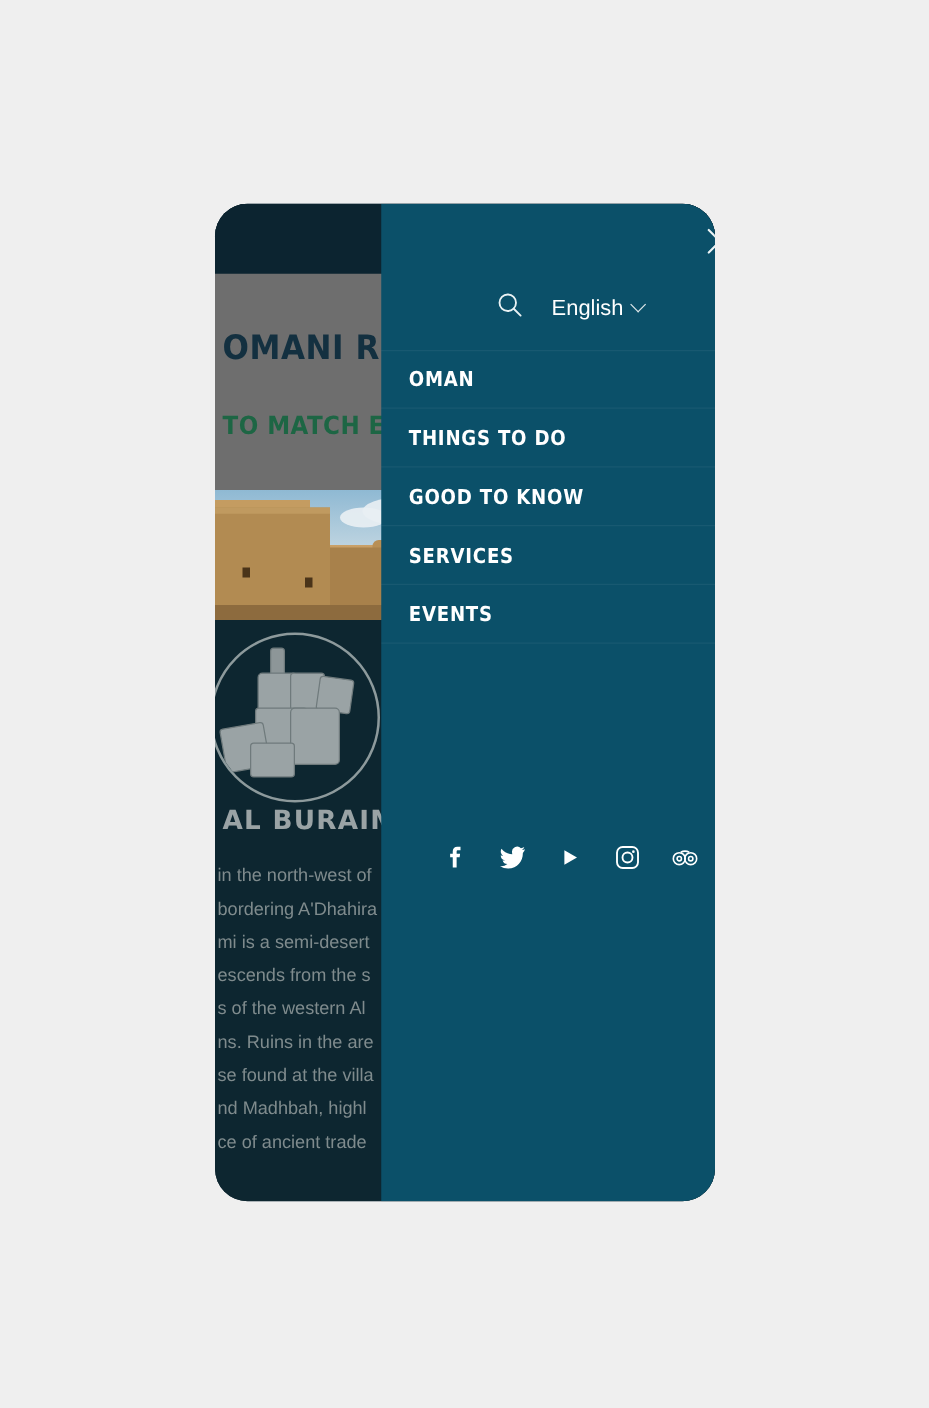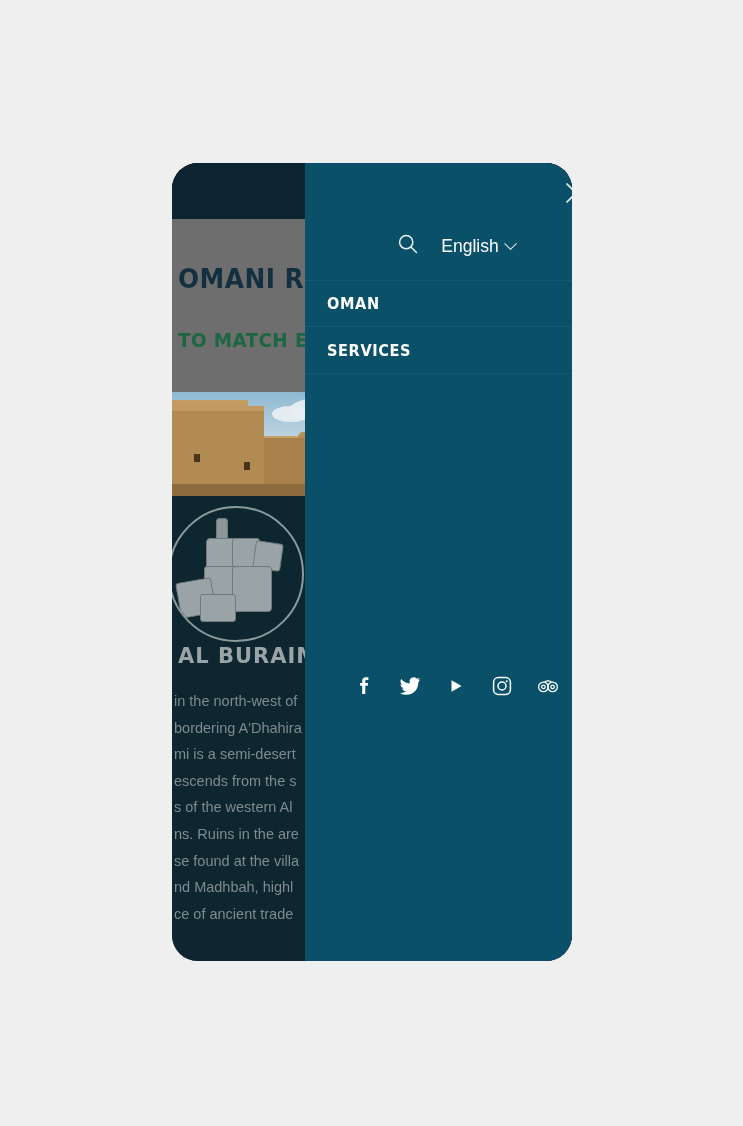--- a/index.html
+++ b/index.html
@@ -388,28 +388,39 @@
     </div>
 
     <div class="nav">
 
       <div class="nav-item">
         <span class="nav-label">OMAN</span>
         <span class="plus"></span>
       </div>
 
 
-
-
+      <div class="nav-item">
+        <span class="nav-label">THINGS TO DO</span>
+        <span class="plus"></span>
+      </div>
+
+
+      <div class="nav-item">
+        <span class="nav-label">GOOD TO KNOW</span>
+        <span class="plus"></span>
+      </div>
 
       <div class="nav-item">
         <span class="nav-label">SERVICES</span>
         <span class="plus"></span>
       </div>
 
+      <div class="nav-item">
+        <span class="nav-label">EVENTS</span>
+      </div>
 
     </div>
 
     <div class="socials">
 
       <span class="social">
         <svg width="20" height="20" viewBox="0 0 20 20" aria-hidden="true">
           <path fill="#ffffff" d="M12.4 4.1h2V1.3h-2.6c-2.2 0-3.6 1.4-3.6 3.6v2H6.1v2.9h2.1v8.2h3.1V9.8h2.4l.4-2.9h-2.8V5.2c0-.7.4-1.1 1.1-1.1z"></path>
         </svg>
       </span>

